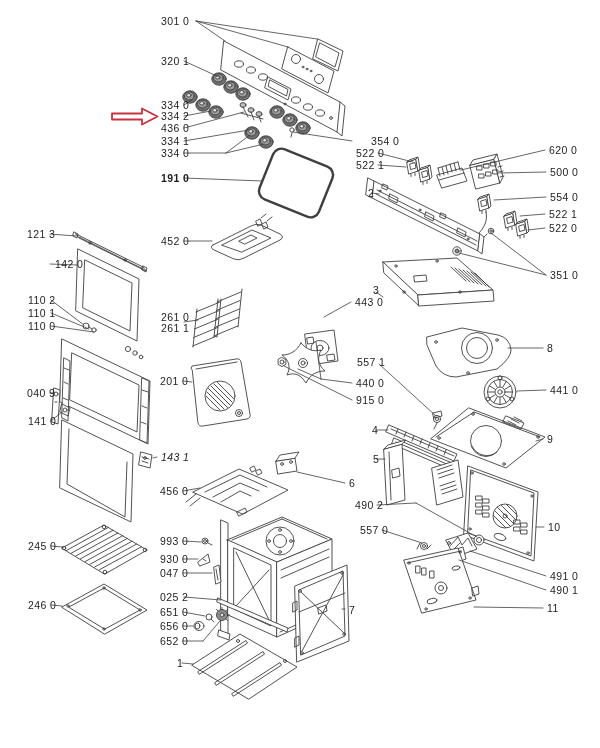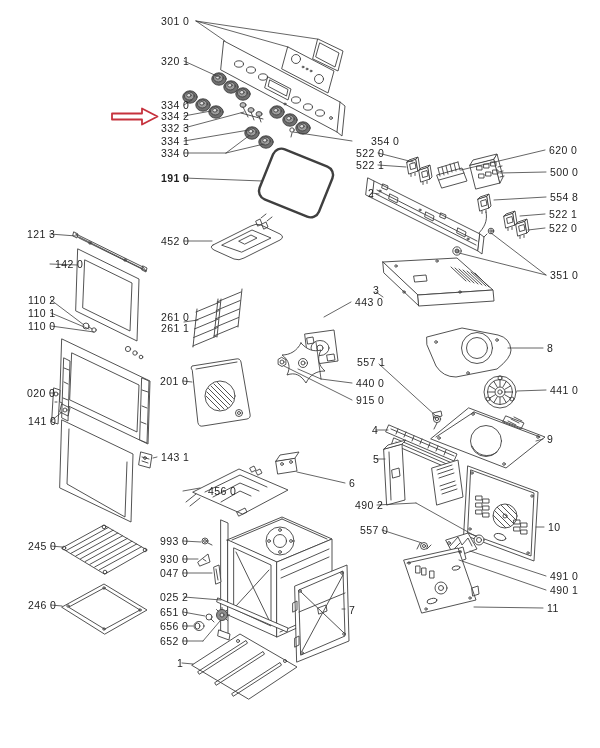--- a/index.html
+++ b/index.html
@@ -647,52 +647,52 @@
         <line x1="182" y1="663" x2="193" y2="664"></line>
       </g>
     <polygon id="highlight-arrow-poly" fill="#ffffff" stroke-width="1.8" stroke-linejoin="round" points="112,113.5 142,113.5 142,108.5 157.5,116.5 142,124.5 142,119.5 112,119.5" stroke="#c6323d"></polygon>
   </svg>
 
   <div id="labels-layer">
       <div class="part-label" style="left: 159px; top: 15px;">301 0</div>
       <div class="part-label" style="left: 159px; top: 55px;">320 1</div>
       <div class="part-label" style="left: 159px; top: 99px;">334 0</div>
       <div class="part-label" style="left: 159px; top: 110px;">334 2</div>
-      <div class="part-label" style="left: 159px; top: 122px;">332 3</div>
+      <div class="part-label" style="left: 159px; top: 122px;">436 0</div>
       <div class="part-label" style="left: 159px; top: 135px;">334 1</div>
       <div class="part-label" style="left: 159px; top: 147px;">334 0</div>
       <div class="part-label" style="left: 159px; top: 172px; font-weight: bold;">191 0</div>
       <div class="part-label" style="left: 159px; top: 235px;">452 0</div>
       <div class="part-label" style="left: 159px; top: 311px;">261 0</div>
       <div class="part-label" style="left: 159px; top: 322px;">261 1</div>
       <div class="part-label" style="left: 158px; top: 375px;">201 0</div>
-      <div class="part-label" style="left: 159px; top: 451px;">143 1</div>
-      <div class="part-label" style="left: 158px; top: 485px; margin-left: 48px;">456 0</div>
+      <div class="part-label" style="left: 159px; top: 451px; font-style: italic;">143 1</div>
+      <div class="part-label" style="left: 158px; top: 485px;">456 0</div>
       <div class="part-label" style="left: 158px; top: 535px;">993 0</div>
       <div class="part-label" style="left: 158px; top: 553px;">930 0</div>
       <div class="part-label" style="left: 158px; top: 567px;">047 0</div>
       <div class="part-label" style="left: 158px; top: 591px;">025 2</div>
       <div class="part-label" style="left: 158px; top: 606px;">651 0</div>
       <div class="part-label" style="left: 158px; top: 620px;">656 0</div>
       <div class="part-label" style="left: 158px; top: 635px;">652 0</div>
       <div class="part-label" style="left: 25px; top: 228px;">121 3</div>
       <div class="part-label" style="left: 25px; top: 258px; margin-left: 28px;">142 0</div>
       <div class="part-label" style="left: 26px; top: 294px;">110 2</div>
       <div class="part-label" style="left: 26px; top: 307px; text-align: center;">110 1</div>
       <div class="part-label" style="left: 26px; top: 320px;">110 0</div>
-      <div class="part-label" style="left: 25px; top: 387px;">020 0</div>
+      <div class="part-label" style="left: 25px; top: 387px;">040 9</div>
       <div class="part-label" style="left: 26px; top: 415px;">141 0</div>
       <div class="part-label" style="left: 26px; top: 540px;">245 0</div>
       <div class="part-label" style="left: 26px; top: 599px;">246 0</div>
       <div class="part-label" style="left: 354px; top: 135px; padding-left: 15px;">354 0</div>
       <div class="part-label" style="left: 354px; top: 147px;">522 0</div>
       <div class="part-label" style="left: 354px; top: 159px;">522 1</div>
       <div class="part-label" style="left: 547px; top: 144px;">620 0</div>
       <div class="part-label" style="left: 548px; top: 166px;">500 0</div>
-      <div class="part-label" style="left: 548px; top: 191px;">554 8</div>
+      <div class="part-label" style="left: 548px; top: 191px;">554 0</div>
       <div class="part-label" style="left: 547px; top: 208px;">522 1</div>
       <div class="part-label" style="left: 547px; top: 222px;">522 0</div>
       <div class="part-label" style="left: 548px; top: 269px;">351 0</div>
       <div class="part-label" style="left: 353px; top: 296px;">443 0</div>
       <div class="part-label" style="left: 355px; top: 356px;">557 1</div>
       <div class="part-label" style="left: 354px; top: 377px;">440 0</div>
       <div class="part-label" style="left: 354px; top: 394px;">915 0</div>
       <div class="part-label" style="left: 548px; top: 384px;">441 0</div>
       <div class="part-label" style="left: 353px; top: 499px;">490 2</div>
       <div class="part-label" style="left: 358px; top: 524px;">557 0</div>

